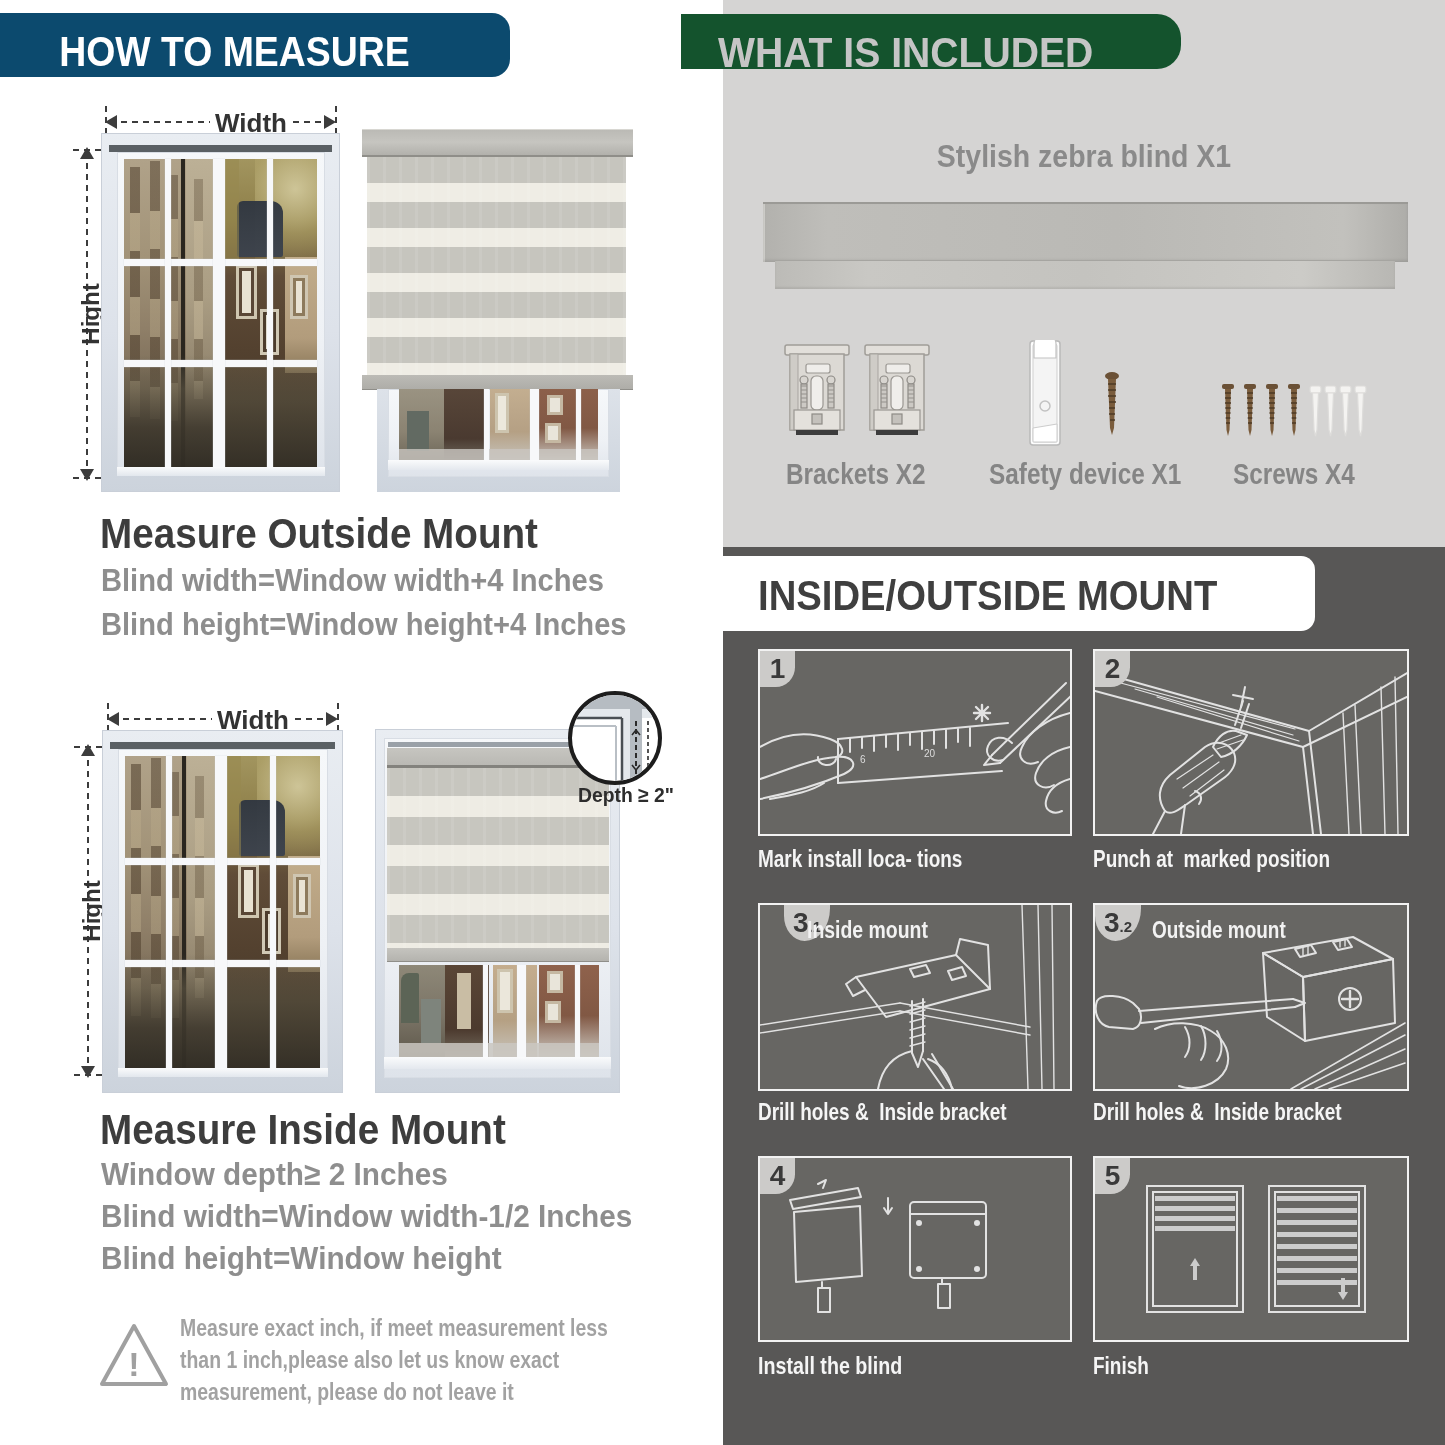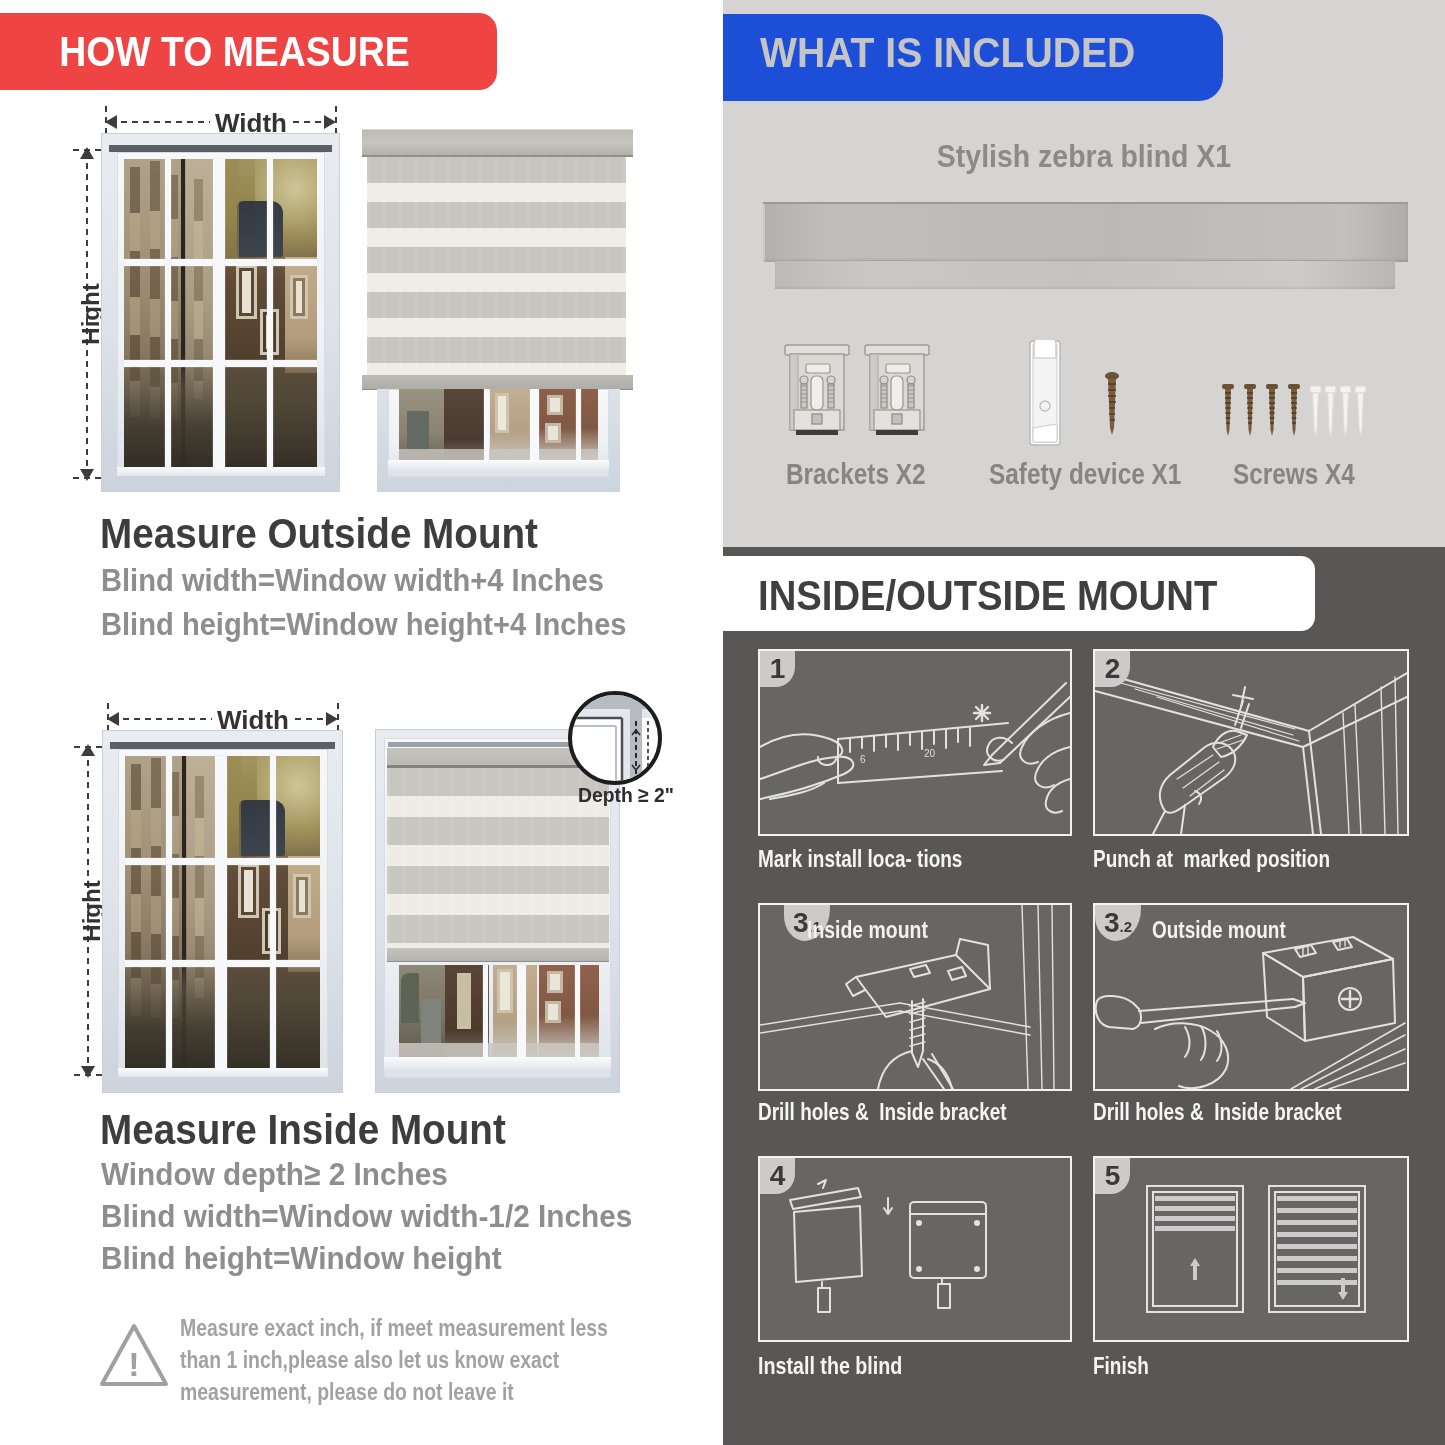--- a/index.html
+++ b/index.html
@@ -18,21 +18,21 @@
   .panel{background:#676663;border:2px solid #f2f2f2;box-sizing:border-box;}
   .badge{width:35px;height:36px;border-radius:0 0 55% 0;background:#cccbc9;color:#3a3a3a;text-align:center;}
   .badge span{font-weight:bold;font-size:28px;line-height:36px;}
   .badge small{font-weight:bold;font-size:15px;}
   .badge2{width:46px;border-radius:0 0 55% 45%/0 0 90% 70%;}
   .cap{font-size:24px;color:#f5f5f5;}
 </style>
 </head>
 <body>
 
-<div class="abs" style="left:0;top:13px;width:497px;height:77px;background:#ef4444;border-radius:0 18px 18px 0;">
+<div class="abs" style="left:0;top:13px;width:497px;height:64px;background:#0c4a6e;border-radius:0 18px 18px 0;padding-left:13px;">
   <div class="b" id="t_howto" style="position:absolute;left:33px;top:14px;font-size:43px;color:#ffffff;font-weight:bold;transform:scaleX(0.87);">HOW TO MEASURE</div>
 </div>
 
 <div class="abs dh" style="left:110px;top:121px;width:100px;"></div>
 <div class="abs dh" style="left:293px;top:121px;width:42px;"></div>
 <div class="abs arr" style="left:105px;top:115px;border-top:7px solid transparent;border-bottom:7px solid transparent;border-right:12px solid #3c3c3c;"></div>
 <div class="abs arr" style="left:324px;top:115px;border-top:7px solid transparent;border-bottom:7px solid transparent;border-left:12px solid #3c3c3c;"></div>
 <div class="abs dv" style="left:105px;top:106px;height:48px;"></div>
 <div class="abs dv" style="left:335px;top:106px;height:48px;"></div>
 <div class="abs b" style="left:215px;top:108px;font-size:26px;color:#333;">Width</div>
@@ -199,21 +199,21 @@
 
 <div class="abs" style="left:98px;top:1320px;width:72px;height:72px;">
   <svg width="72" height="72" viewBox="0 0 72 72">
     <path d="M36 6 L68 64 L4 64 Z" fill="none" stroke="#a0a0a0" stroke-width="4" stroke-linejoin="round"></path>
     <text x="36" y="56" text-anchor="middle" font-family="Liberation Sans" font-size="34" font-weight="bold" fill="#a0a0a0">!</text>
   </svg>
 </div>
 <div class="abs b" id="t_warn" style="left:180px;top:1312px;font-size:24px;line-height:32px;color:#a2a2a2;transform:scaleX(0.81);transform-origin:0 0;white-space:nowrap;">Measure exact inch, if meet measurement less<br>than 1 inch,please also let us know exact<br>measurement, please do not leave it</div>
 
 <div class="abs" style="left:723px;top:0;width:722px;height:547px;background:#d5d4d3;"></div>
-<div class="abs" style="left:723px;top:14px;width:500px;height:87px;background:#1d4ed8;border-radius:0 24px 24px 0;">
+<div class="abs" style="left:681px;top:14px;width:500px;height:55px;background:#14532d;border-radius:0 24px 24px 0;">
   <div class="b" id="t_what" style="position:absolute;left:37px;top:14px;font-size:43px;color:#c5c5c5;transform:scaleX(0.91);transform-origin:0 0;white-space:nowrap;">WHAT IS INCLUDED</div>
 </div>
 <div class="abs b" id="t_stylish" style="left:723px;top:138px;width:722px;text-align:center;font-size:32px;color:#8a8a8a;transform:scaleX(0.89);transform-origin:50% 0;">Stylish zebra blind X1</div>
 
 <div class="abs" style="left:763px;top:202px;width:645px;height:58px;background:linear-gradient(90deg,#b2b1ad 0%,#bfbeba 10%,#bab9b5 55%,#c2c1bd 90%,#aeada9 100%);border-top:2px solid #9b9a96;box-shadow:inset 0 -2px 3px rgba(0,0,0,.10),inset 2px 0 0 #cfceca;"></div>
 <div class="abs" style="left:775px;top:260px;width:620px;height:28px;background:linear-gradient(90deg,#bcbbb7 0%,#c9c8c4 15%,#c4c3bf 50%,#cccbc7 85%,#b8b7b3 100%);border-top:1px solid #a6a5a1;box-shadow:inset 0 -2px 2px rgba(0,0,0,.08);"></div>
 
 <div class="abs" id="bk1" style="left:784px;top:342px;width:66px;height:96px;">
   <svg width="66" height="96" viewBox="0 0 66 96">
     <rect x="1" y="3" width="64" height="10" rx="2" fill="#e2dfda" stroke="#a09d98" stroke-width="1.5"></rect>

